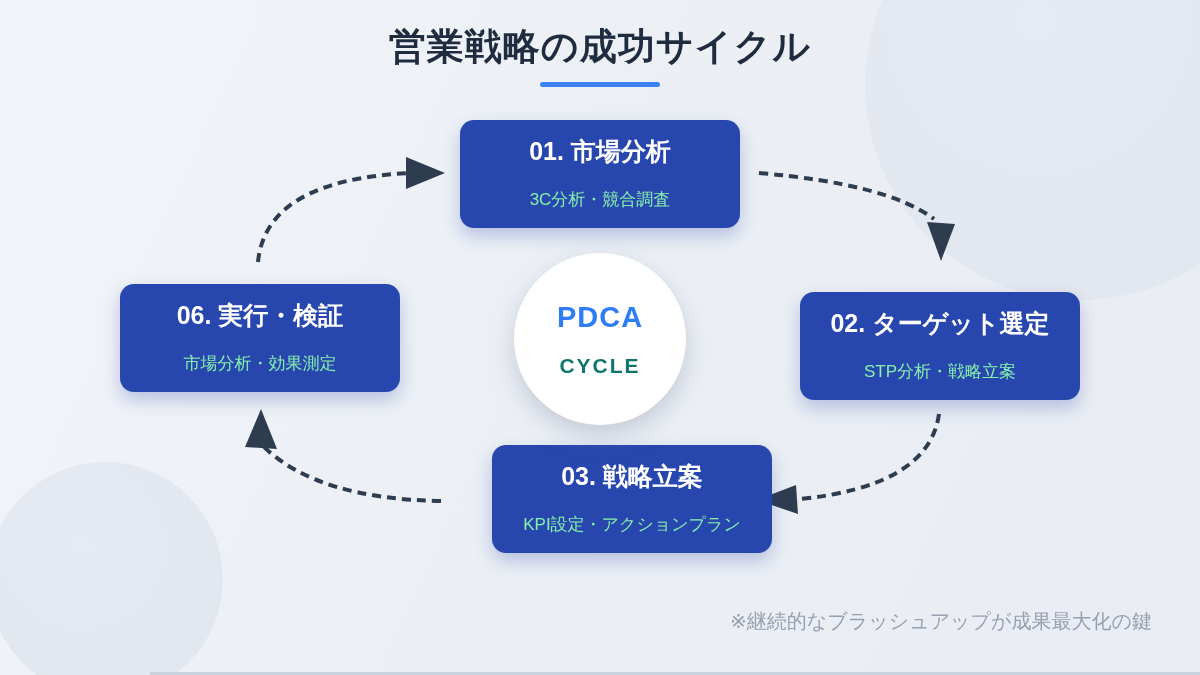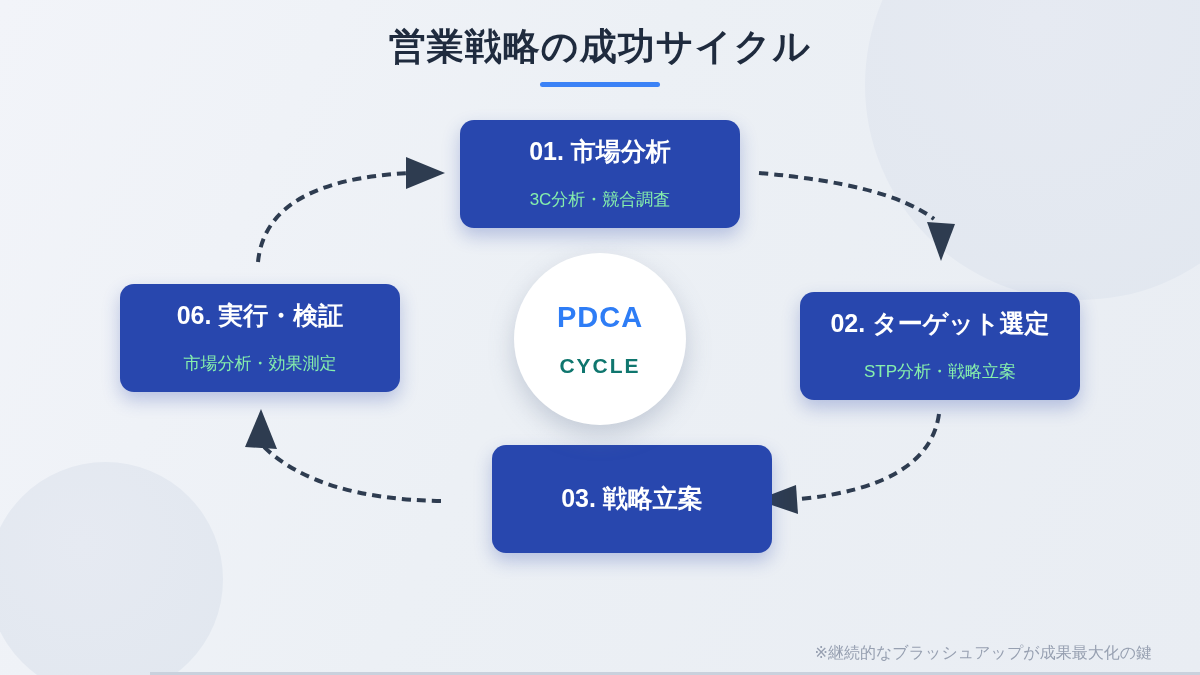--- a/index.html
+++ b/index.html
@@ -95,22 +95,22 @@
   }
   .cycle-text {
     color: #0f766e;
     font-size: 21px; font-weight: 700;
     letter-spacing: 2px;
   }
 
   
   .footnote {
     position: absolute;
-    top: 643px; right: 48px;
-    font-size: 16px;
+    top: 608px; right: 48px;
+    font-size: 20px;
     color: #97a0b1;
   }
 
   
   .bottom-edge {
     position: absolute;
     left: 150px; right: 0; bottom: 0;
     height: 3px;
     background: #c9d1dd;
   }
@@ -156,20 +156,21 @@
     <div class="step-sub">3C分析・競合調査</div>
   </div>
 
   <div class="step step-2">
     <div class="step-label">02. ターゲット選定</div>
     <div class="step-sub">STP分析・戦略立案</div>
   </div>
 
   <div class="step step-3">
     <div class="step-label">03. 戦略立案</div>
+    <div class="step-sub">KPI設定・アクションプラン</div>
   </div>
 
   <div class="step step-4">
     <div class="step-label">06. 実行・検証</div>
     <div class="step-sub">市場分析・効果測定</div>
   </div>
 
   <div class="center-circle">
     <div class="pdca-text">PDCA</div>
     <div class="cycle-text">CYCLE</div>

